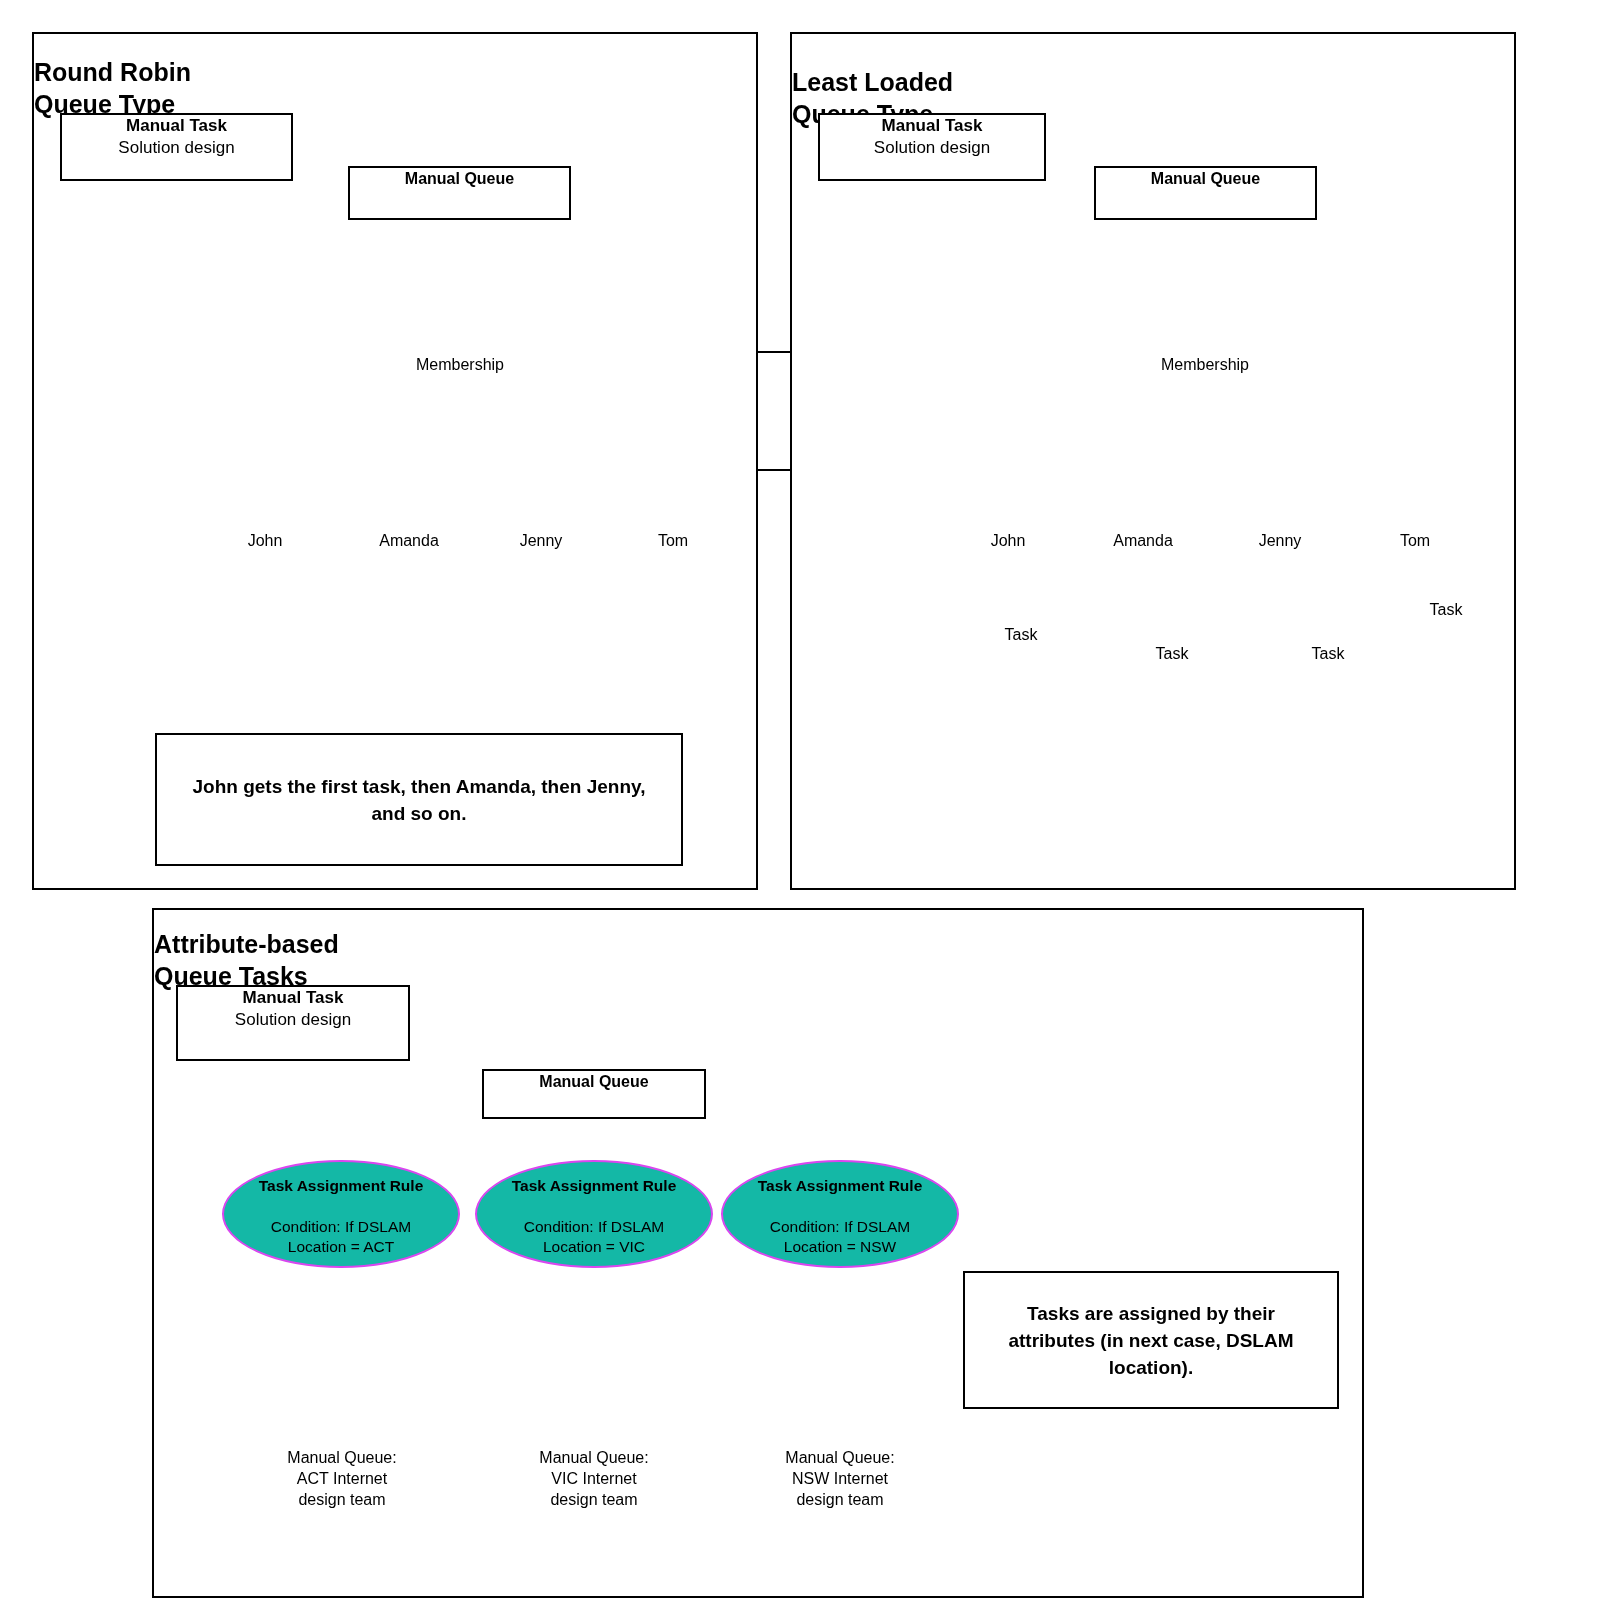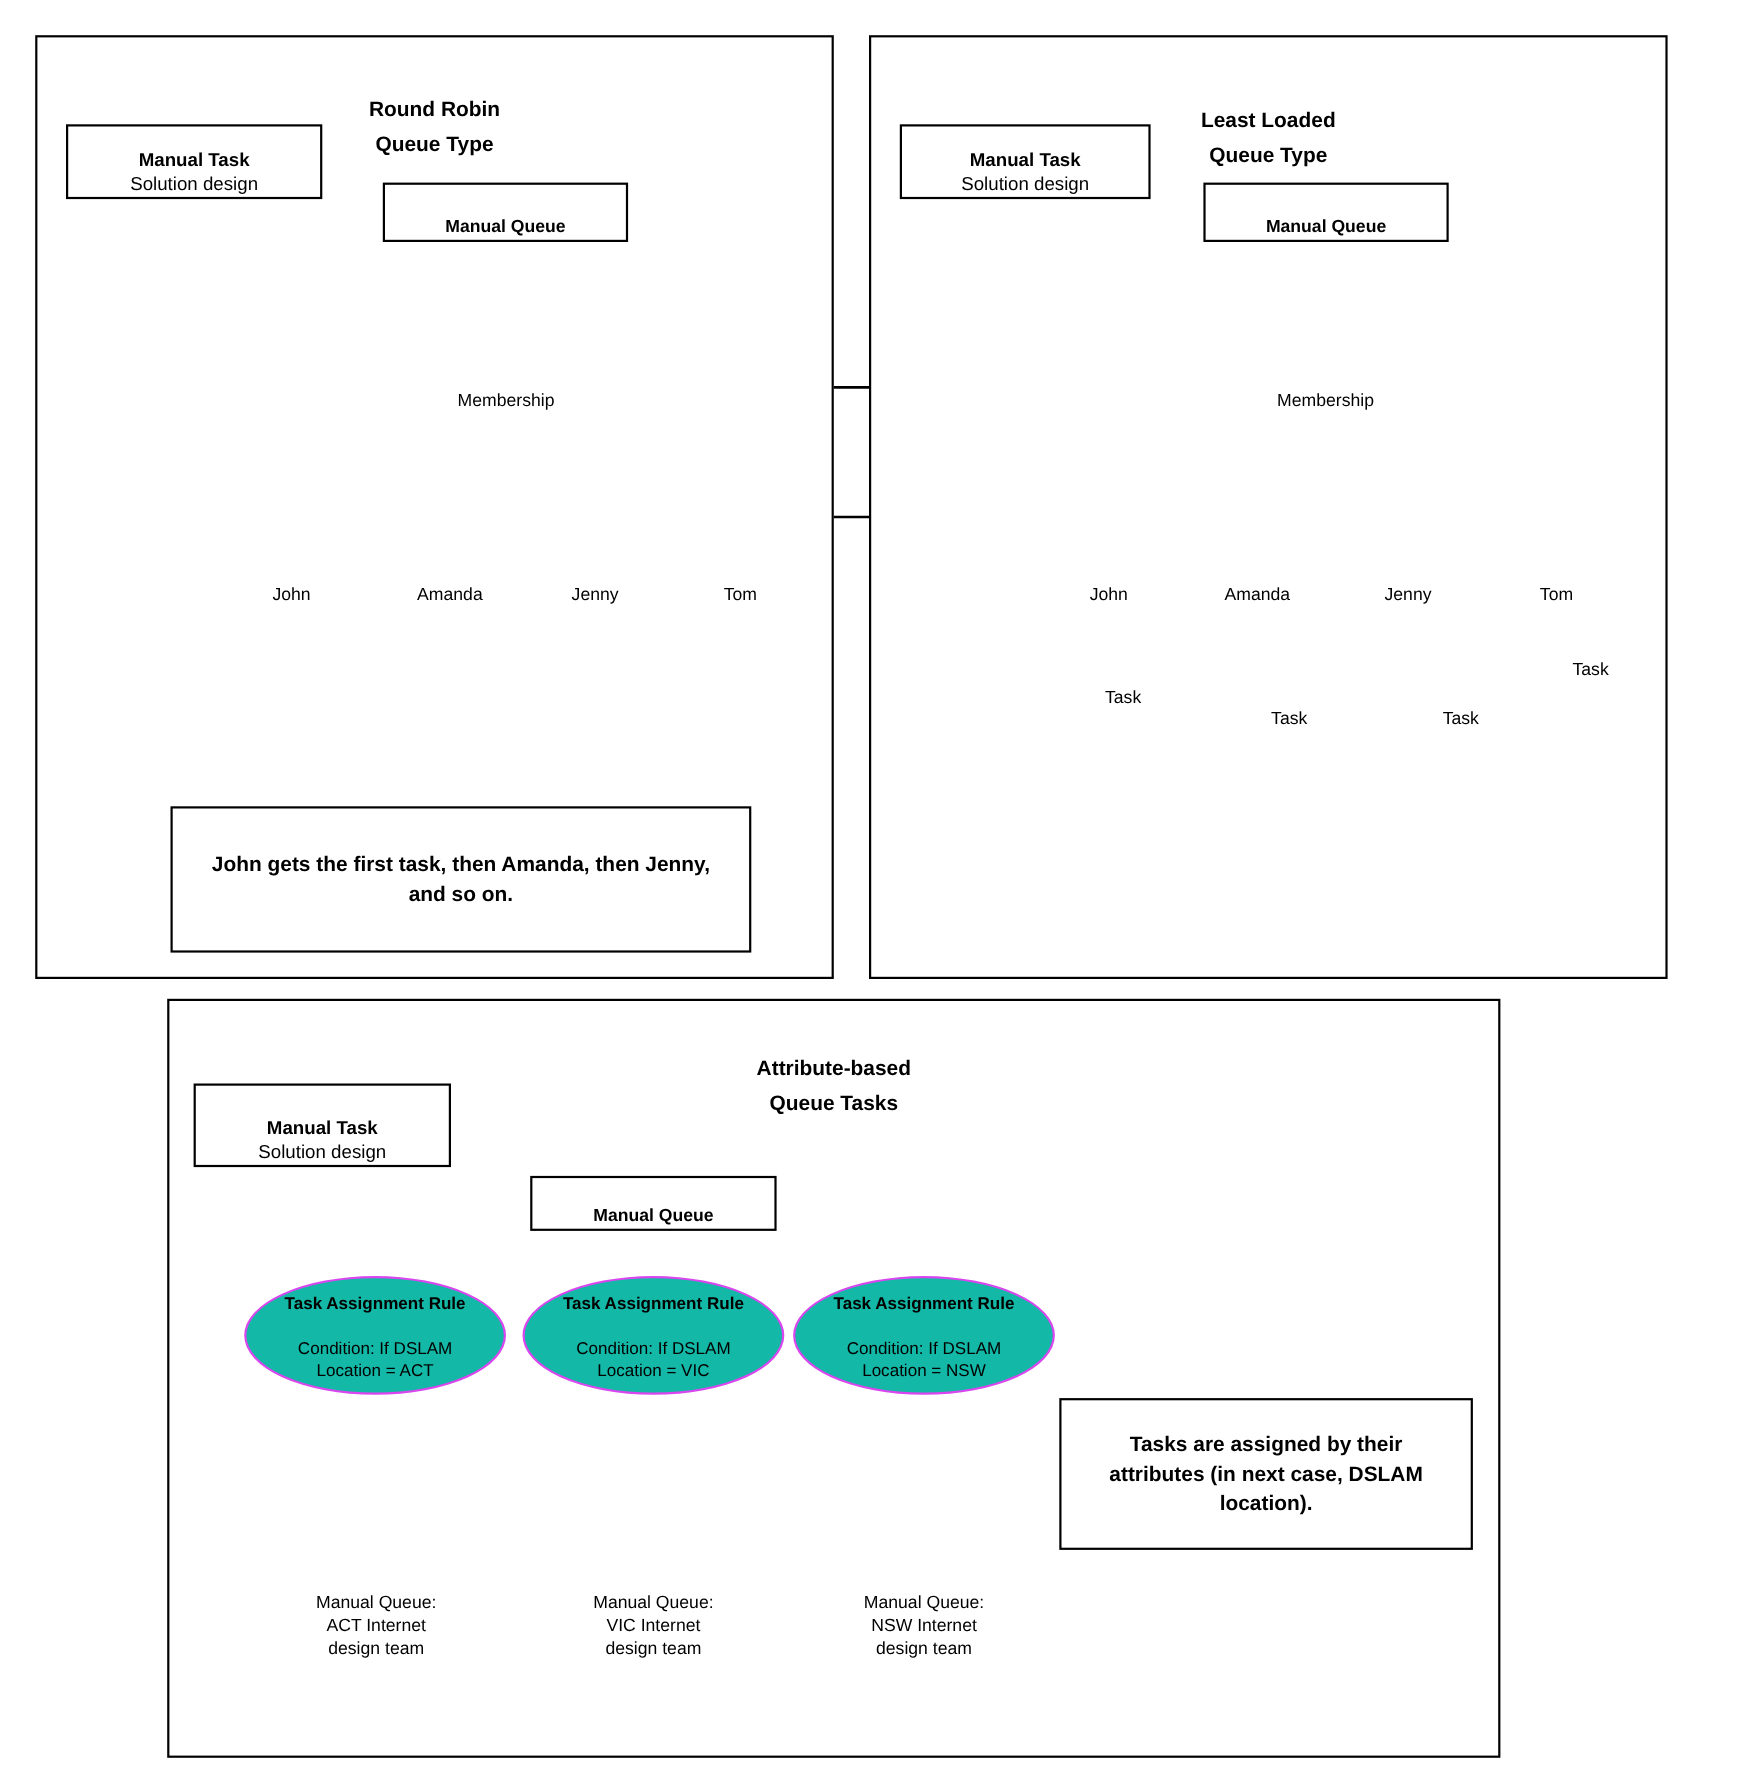--- a/index.html
+++ b/index.html
@@ -23,42 +23,40 @@
     border: 2px solid #000000;
     background: #ffffff;
     box-sizing: border-box;
   }
   #panel-round-robin { left: 32px;  top: 32px;  width: 726px; height: 858px; }
   #panel-least-loaded { left: 790px; top: 32px;  width: 726px; height: 858px; }
   #panel-attribute { left: 152px; top: 908px; width: 1212px; height: 690px; }
 
   .panel-title {
     position: absolute;
-    text-align: center;
     font-weight: bold;
-    font-size: 19px;
+    font-size: 25px;
     line-height: 32px;
     white-space: pre-line;
     color: #000;
-    margin-top: 28px;
   }
   #title-rr { left: 0; top: 22px; width: 100%; }
   #title-ll { left: 0; top: 32px; width: 100%; }
   #title-ab { left: 0; top: 18px; width: 100%; }
 
   
   .node-box {
     position: absolute;
     border: 2px solid #000;
     background: #fff;
     box-sizing: border-box;
     display: flex;
     flex-direction: column;
     align-items: center;
-    justify-content: flex-end;
+    justify-content: flex-start;
     text-align: center;
   }
   .node-box .t1 { font-weight: bold; font-size: 17px; line-height: 22px; }
   .node-box .t2 { font-weight: normal; font-size: 17px; line-height: 22px; }
 
   .queue-box .t1 { font-weight: bold; font-size: 16px; }
 
   
   .note-box {
     position: absolute;

